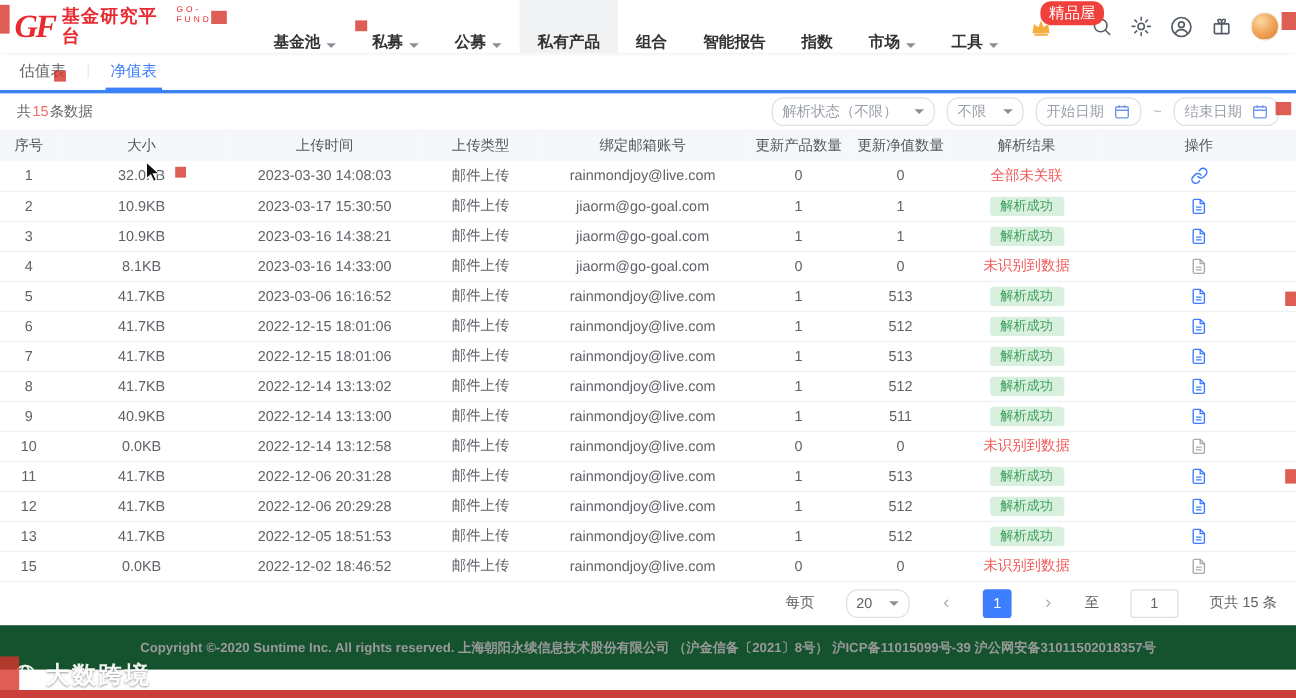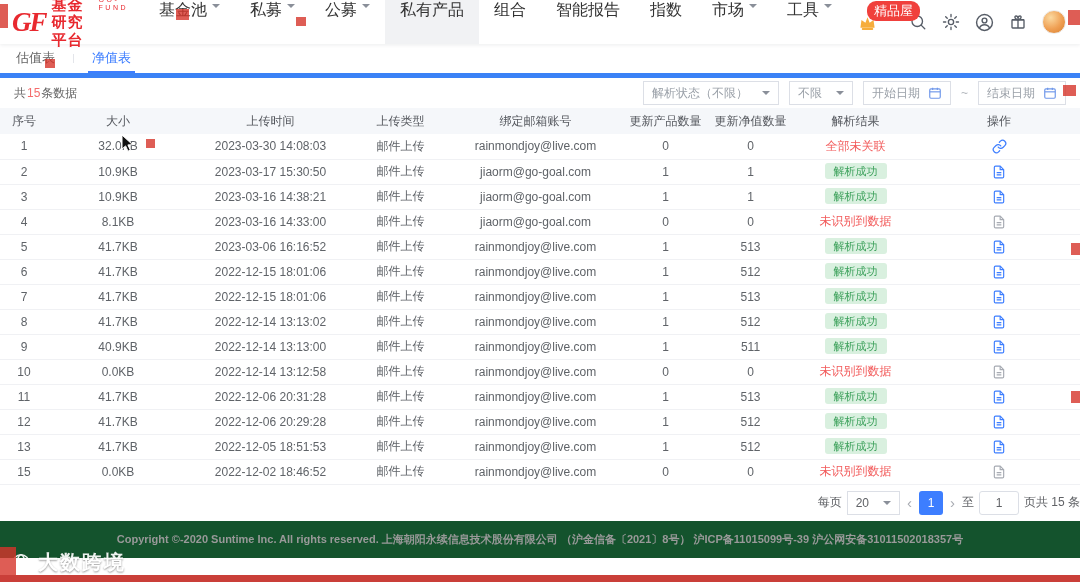--- a/index.html
+++ b/index.html
@@ -7,59 +7,59 @@
   body { font-family: "Liberation Sans", "DejaVu Sans", sans-serif; background: #fff; color: #333; position: relative; overflow: hidden; font-size: 12px; }
 
   
   .topbar { height: 44px; display: flex; align-items: center; padding: 0 14px 0 12px; background: #fff; box-shadow: 0 1px 4px rgba(0,21,41,.08); position: relative; z-index: 10; }
   .logo { display: flex; align-items: center; cursor: pointer; }
   .logo-gf { font-family: "Liberation Serif", "DejaVu Serif", serif; font-style: italic; font-weight: bold; font-size: 27px; color: #e8292f; letter-spacing: -2px; line-height: 1; }
   .logo-text { margin-left: 6px; display: flex; line-height: 1.15; }
   .logo-title { font-size: 15px; font-weight: bold; color: #e8292f; letter-spacing: 1px; }
   .logo-sub { font-size: 7px; color: #e8292f; letter-spacing: 2.5px; }
   .main-nav { display: flex; margin-left: 16px; height: 44px; }
-  .nav-item { display: flex; align-items: flex-start; padding: 0 15px; font-size: 16px; color: #333; cursor: pointer; white-space: nowrap; }
+  .nav-item { display: flex; align-items: flex-end; padding: 0 15px; font-size: 13px; color: #333; cursor: pointer; white-space: nowrap; font-weight: bold; }
   .nav-item.active { background: #f1f2f4; }
   .caret { width: 0; height: 0; border: 4px solid transparent; border-top-color: #8a8f99; display: inline-block; margin-left: 5px; margin-top: 4px; }
   .premium { position: relative; margin-left: 10px; width: 52px; height: 44px; cursor: pointer; flex: none; }
   .crown { position: absolute; left: 2px; top: 16px; display: inline-flex; }
   .premium-pill { position: absolute; left: 10px; top: 1px; background: #f0403c; color: #fff; font-size: 13px; padding: 1px 7px; border-radius: 9px; white-space: nowrap; }
   .header-icons { margin-left: auto; display: flex; align-items: center; gap: 15px; }
   .hicon { display: inline-flex; cursor: pointer; }
   .avatar { width: 24px; height: 24px; border-radius: 50%; background: radial-gradient(circle at 35% 30%, #fbd9a0, #ef9f53 55%, #d87f2f); border: 1px solid #eee; cursor: pointer; }
 
   
-  .tabbar { height: 34px; display: flex; align-items: stretch; border-bottom: 5px solid #3b82f6; padding: 0 12px; background: #fff; }
+  .tabbar { height: 34px; display: flex; align-items: stretch; border-bottom: 3px solid #3b82f6; padding: 0 12px; background: #fff; }
   .tab { display: flex; align-items: center; padding: 0 4px; font-size: 13px; color: #666; cursor: pointer; border-bottom: 2px solid transparent; }
   .tab.active { color: #3d7eff; border-bottom-color: #3d7eff; }
   .tab-divider { width: 1px; background: #e3e5ea; margin: 10px 14px; }
 
   
   .filterbar { height: 30px; display: flex; align-items: center; padding: 0 14px; background: #fff; color: #666; }
   .hl { color: #f56c6c; margin: 0 1px; }
   .filter-right { margin-left: auto; display: flex; align-items: center; gap: 10px; }
-  .select, .datebox { height: 24px; border: 1px solid #dcdfe6; border-radius: 0; display: flex; align-items: center; padding: 0 8px; color: #9aa0a8; cursor: pointer; background: #fff; white-space: nowrap; }
+  .select, .datebox { height: 24px; border: 1px solid #dcdfe6; border-radius: 10px; display: flex; align-items: center; padding: 0 8px; color: #9aa0a8; cursor: pointer; background: #fff; white-space: nowrap; }
   .select .caret { margin-left: 14px; }
   .datebox .cal { display: inline-flex; margin-left: 8px; }
   .tilde { color: #b3b7bd; }
 
   
   table { width: 1080px; border-collapse: collapse; table-layout: fixed; }
   thead th { height: 26px; background: #f5f7fa; color: #54575d; font-weight: 500; font-size: 12px; text-align: center; white-space: nowrap; }
   tbody td { height: 25px; text-align: center; color: #5f6368; border-bottom: 1px solid #f0f1f4; font-size: 12px; white-space: nowrap; overflow: hidden; }
   .result-success { background: #d9f0df; color: #3ba05a; padding: 2px 9px; border-radius: 3px; font-size: 11px; }
   .result-error { color: #f25a5a; }
   .result-warn { color: #f25a5a; }
   .cell-action .op { display: none; cursor: pointer; vertical-align: middle; }
   tr.action-link .op-link { display: inline-flex; }
   tr.action-detail .op-detail { display: inline-flex; }
   tr.action-file .op-file { display: inline-flex; }
 
   
-  .pagination { height: 36px; display: flex; align-items: center; justify-content: flex-end; gap: 5px; padding: 0 0; background: #fff; color: #606266; }
+  .pagination { height: 36px; display: flex; align-items: center; justify-content: flex-end; gap: 26px; padding: 0 16px; background: #fff; color: #606266; }
   .select.pg { color: #606266; }
   .pg-arrow { color: #a8abb2; font-size: 15px; cursor: pointer; padding: 0 2px; }
   .pg-current { width: 24px; height: 24px; background: #3d7eff; color: #fff; border-radius: 3px; display: inline-flex; align-items: center; justify-content: center; cursor: pointer; }
   .pg-input { width: 40px; height: 24px; border: 1px solid #dcdfe6; border-radius: 3px; display: inline-flex; align-items: center; justify-content: center; color: #606266; }
 
   
   footer { height: 37px; background: #14532d; display: flex; align-items: center; justify-content: center; color: #999; font-size: 11px; font-weight: bold; }
 
   
   .watermark { position: absolute; left: 10px; top: 549px; display: flex; align-items: center; gap: 6px; color: #fff; font-size: 20px; font-weight: bold; letter-spacing: 2px; text-shadow: 0 1px 2px rgba(0,0,0,.45); opacity: .92; z-index: 40; pointer-events: none; }

